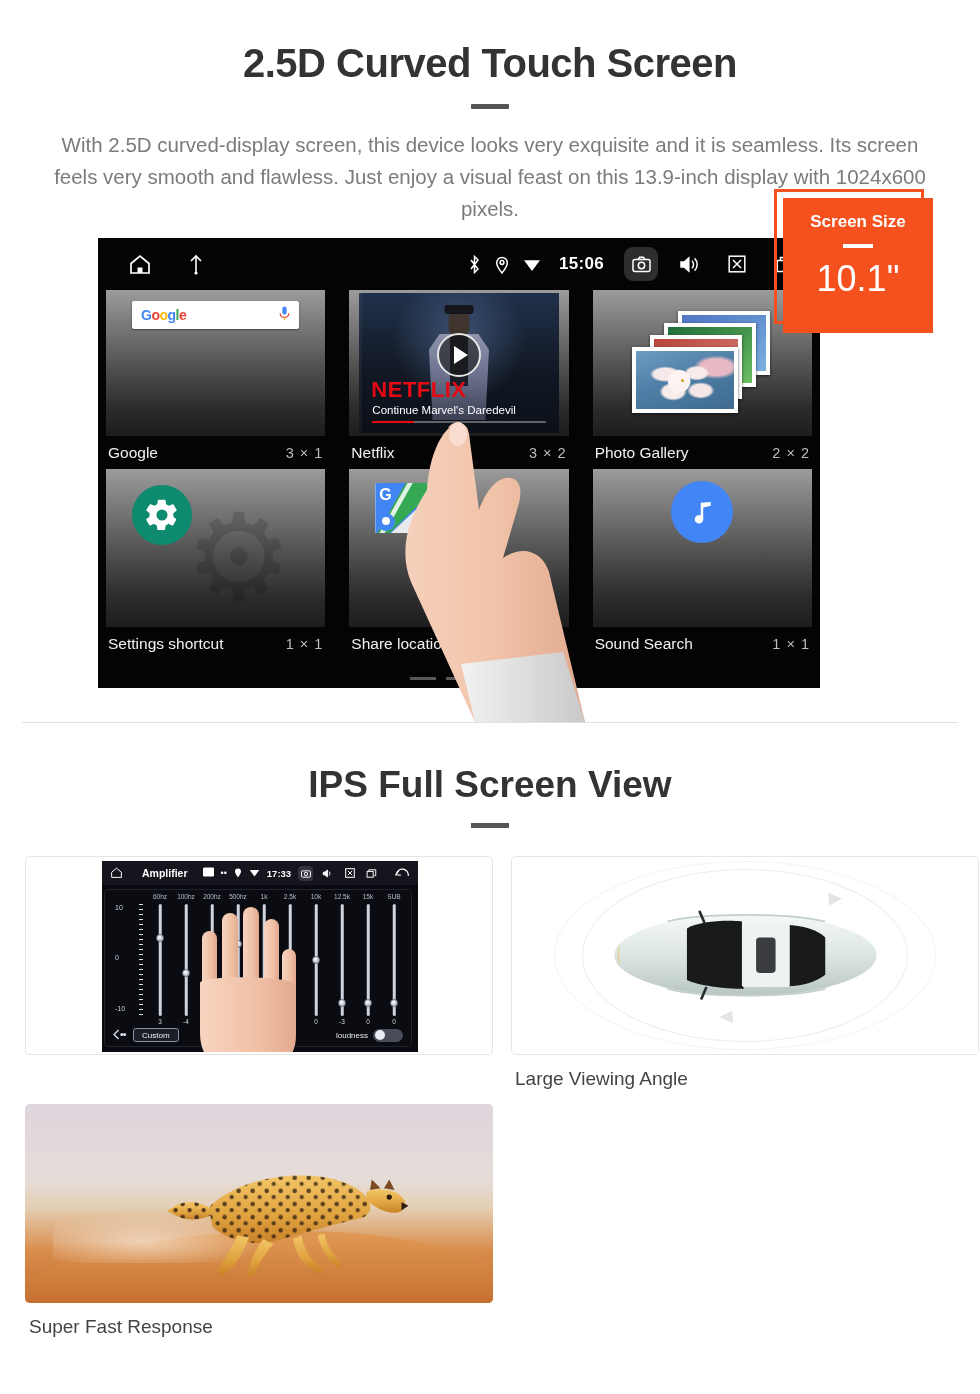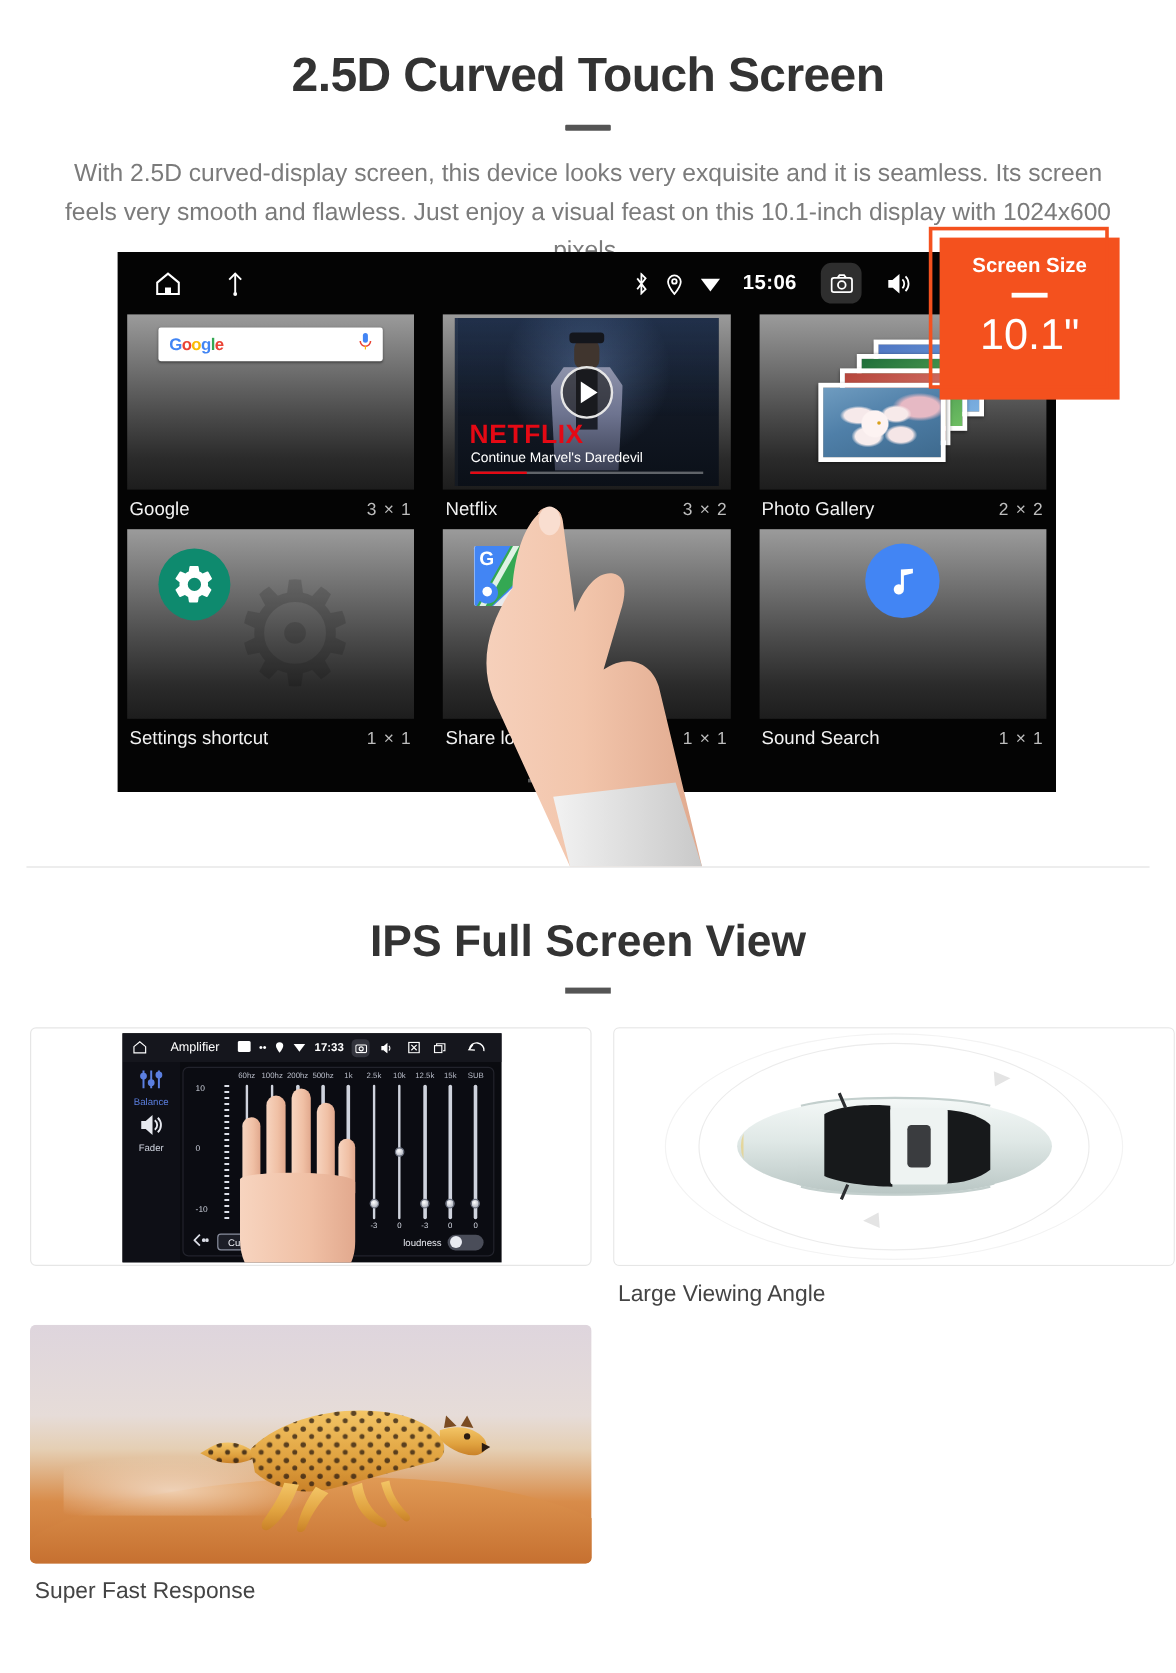--- a/index.html
+++ b/index.html
@@ -30,22 +30,22 @@
   }
   .lede{
     width:880px; margin:20px auto 0 auto;
     text-align:center;
     font-size:20.5px; line-height:1.55;
     color:#7b7b7b; font-weight:400;
   }
 
   
   .device-wrap{
-    position:absolute; left:98px; top:210px;
-    width:782px; height:450px;text-decoration:underline;
+    position:absolute; left:98px; top:238px;
+    width:722px; height:450px;text-decoration:underline;
   }
   .device{
     position:absolute; inset:0;
     background:#040404;
     overflow:hidden;
   }
   .statusbar{
     position:absolute; left:0; top:0; width:100%; height:52px;
     display:flex; align-items:center;
     color:#ffffff;
@@ -303,21 +303,21 @@
 
   
   .amp{
     position:absolute; left:76px; top:4px; width:316px; height:191px;
     background:#0a0b10; overflow:hidden;
   }
   .amp-top{
     height:24px; background:#15161d; display:flex; align-items:center;
     color:#fff; padding:0 8px; gap:7px; font-size:9px;
   }
-  .amp-title{ font-weight:normal; font-size:10.5px; margin-left:12px; margin-right:8px;}
+  .amp-title{ font-weight:bold; font-size:10.5px; margin-left:12px; margin-right:8px;}
   .amp-time{ font-size:9.5px; font-weight:bold; }
   .amp-chip{ width:15px;height:15px;border-radius:4px;display:flex;align-items:center;justify-content:center; }
   .amp-chip.on{ background:#33343d; }
   .amp-body{ position:absolute; left:0; top:24px; right:0; bottom:0; display:flex; }
   .amp-side{ width:48px; background:#0e0f16; padding-top:6px; text-align:center; }
   .amp-side .lab{ font-size:8px; color:#5b7fe0; margin-top:1px; }
   .amp-side .lab2{ font-size:8px; color:#cfd3de; margin-top:1px; }
   .eqbox{
     flex:1; margin:4px 6px 5px 2px; border:1px solid #22232c; border-radius:5px;
     position:relative; background:#0b0c12;
@@ -343,21 +343,21 @@
   .amp-hand{ position:absolute; left:88px; top:44px; width:120px; height:170px; }
   .amp-hand svg{ width:100%; height:100%; }
 </style>
 </head>
 <body>
 
 <div class="section-one">
 
   <h1 class="headline">2.5D Curved Touch Screen</h1>
   <div class="rule"></div>
-  <p class="lede">With 2.5D curved-display screen, this device looks very exquisite and it is seamless. Its screen feels very smooth and flawless. Just enjoy a visual feast on this 10.1-inch display with 1024x600 pixels.</p>
+  <p class="lede">With 2.5D curved-display screen, this device looks very exquisite and it is seamless. Its screen feels very smooth and flawless. Just enjoy a visual feast on this 13.9-inch display with 1024x600 pixels.</p>
 
   <div class="device-wrap">
     <div class="device">
 
       <div class="statusbar">
         <div class="sb-left">
           <span class="sb-icon">
             <svg width="24" height="24" viewBox="0 0 24 24" fill="none" stroke="#fff" stroke-width="1.7">
               <path d="M3 11.5 12 4l9 7.5V21H3z"></path>
                 <path d="M9.5 21v-5.5h5V21" fill="#fff" stroke="none"></path>
@@ -638,39 +638,20 @@
             </span>
             <span style="margin-left:8px">
               <svg width="15" height="11" viewBox="0 0 20 13" stroke="#fff" stroke-width="1.6" fill="none">
                 <path d="M19 11a8 8 0 0 0-16-2"></path>
                   <path d="M6.5 4 2.5 9.5 9 10"></path>
               </svg>
             </span>
           </div>
 
           <div class="amp-body">
-            <div class="amp-side">
-              <div>
-                <svg width="22" height="17" viewBox="0 0 24 18" stroke="#5b7fe0" stroke-width="1.8" fill="none">
-                  <path d="M5 1v16M12 1v16M19 1v16"></path>
-                    <circle cx="5" cy="6" r="2.2" fill="#5b7fe0"></circle>
-                  <circle cx="12" cy="12" r="2.2" fill="#5b7fe0"></circle>
-                    <circle cx="19" cy="5" r="2.2" fill="#5b7fe0"></circle>
-                </svg>
-              </div>
-              <div class="lab">Balance</div>
-              <div style="margin-top:6px">
-                <svg width="21" height="17" viewBox="0 0 20 17" stroke="#e6e8ef" stroke-width="1.6" fill="none">
-                  <path d="M2 6h3.2L9.8 2v13L5.2 11H2z" fill="#e6e8ef"></path>
-                  <path d="M12.5 4.5a5 5 0 0 1 0 8"></path>
-                    <path d="M15 2.4a8.4 8.4 0 0 1 0 12.2"></path>
-                </svg>
-              </div>
-              <div class="lab2">Fader</div>
-            </div>
 
             <div class="eqbox">
               <div class="eq-freqs" id="eq-freqs">
                   <span>60hz</span>
                   <span>100hz</span>
                   <span>200hz</span>
                   <span>500hz</span>
                   <span>1k</span>
                   <span>2.5k</span>
                   <span>10k</span>

